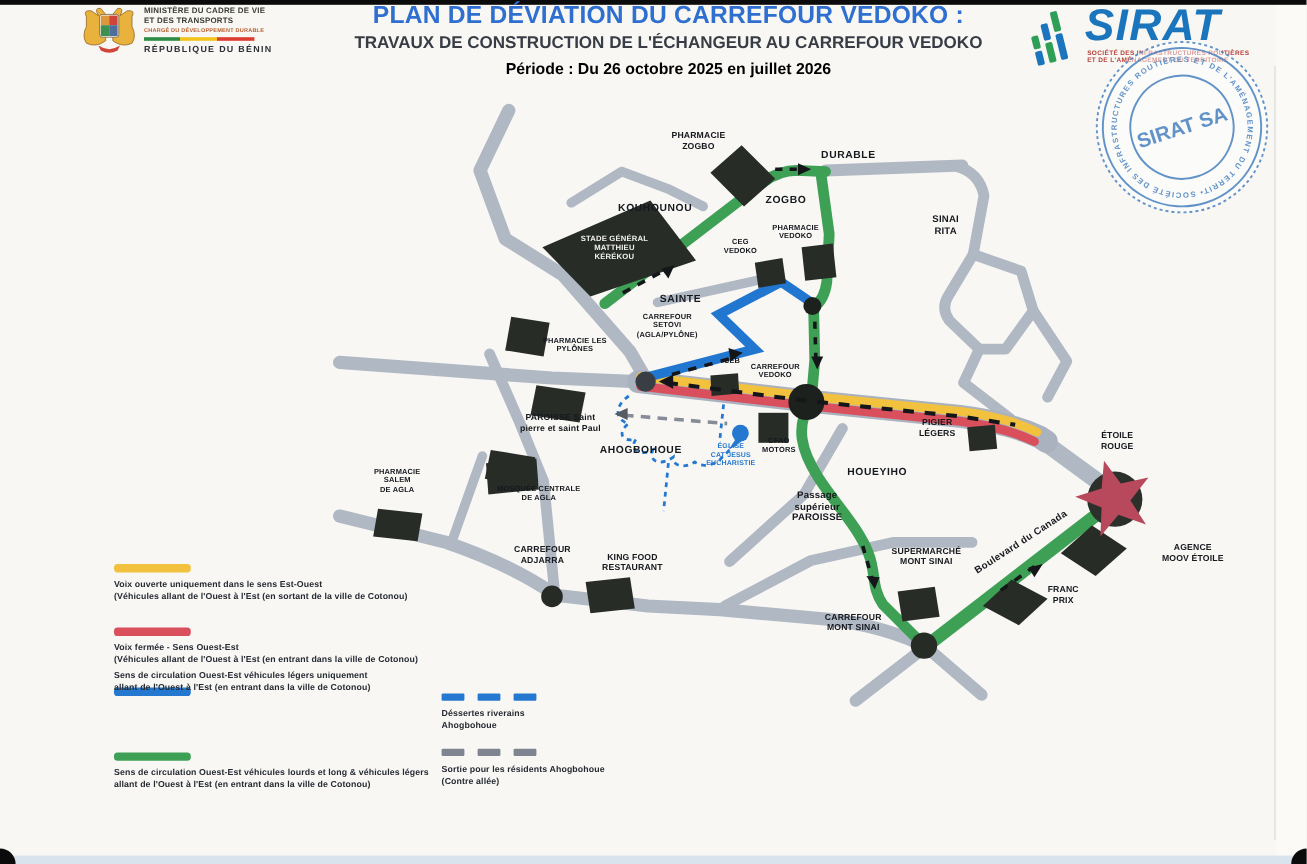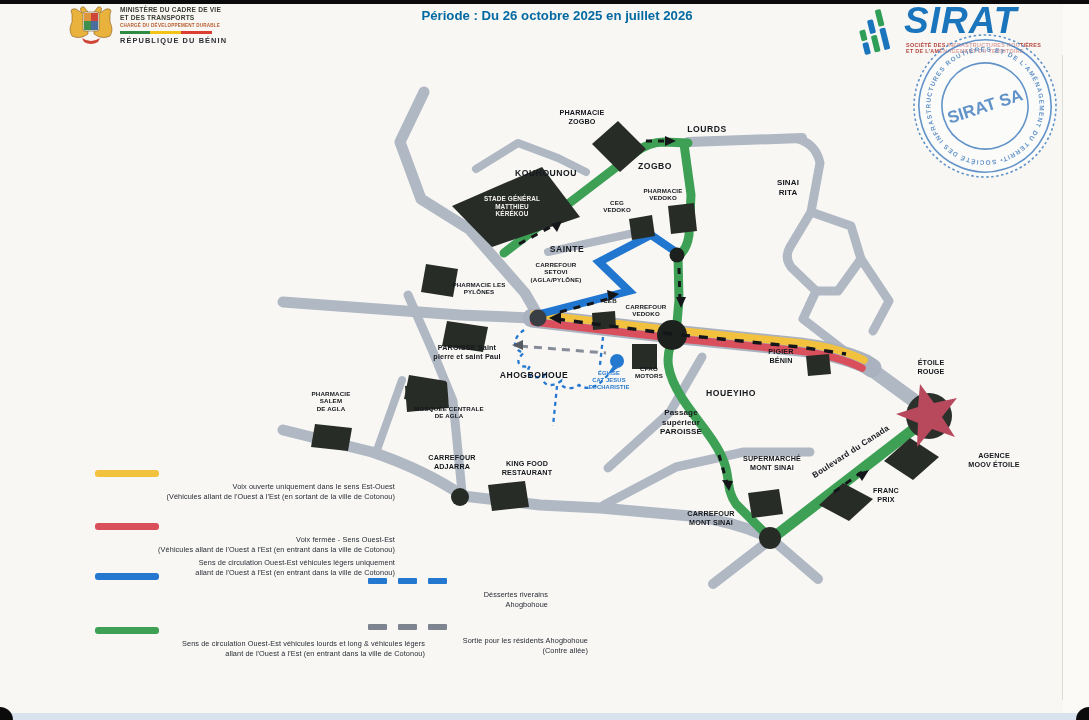--- a/index.html
+++ b/index.html
@@ -16,41 +16,41 @@
   #right-margin{left:1063px;top:4px;width:26px;height:709px;background:#fbfaf7;}
 
   
   .min-line{font-weight:700;color:#3a3d33;font-size:6.6px;line-height:1.25;letter-spacing:.2px;}
   .min-sub{font-weight:700;color:#b85c2c;font-size:4.6px;letter-spacing:.2px;margin-top:1px;}
   .min-flag{width:92px;height:3px;margin:2.5px 0;background:linear-gradient(90deg,#2e8b44 0 33%,#f2c318 33% 66%,#dd3c31 66% 100%);}
   .min-rep{font-weight:700;color:#2c2f35;font-size:7.4px;letter-spacing:1.1px;}
   #title-block{left:257px;top:2px;width:600px;text-align:center;}
   #title-l1,#title-l2{font-weight:700;color:#2e6fd0;font-size:20.5px;letter-spacing:.2px;line-height:1.12;}
   #subtitle{font-weight:700;color:#383d45;font-size:14.2px;margin-top:3px;}
-  #period{font-weight:700;color:#0369a1;font-size:13.2px;margin-top:6px;}
+  #period{font-weight:700;color:#000000;font-size:13.2px;margin-top:6px;}
   #sirat-block{left:856px;top:6px;width:210px;}
   #sirat-word{position:absolute;left:48px;top:-6px;font-weight:700;font-style:italic;
               color:#1b75bc;font-size:37px;letter-spacing:1px;}
   .sirat-sub{position:absolute;left:50px;font-weight:700;color:#b5423a;font-size:5.4px;letter-spacing:.3px;}
   #sirat-sub1{top:36px;} #sirat-sub2{top:42px;}
 
   
   .lbl{position:absolute;transform:translate(-50%,-50%);text-align:center;white-space:pre-line;
        font-weight:700;color:#15181d;font-size:7.2px;line-height:1.2;letter-spacing:.15px;z-index:3;}
   .lbl.lg{font-size:8.6px;letter-spacing:.5px;}
   .lbl.sm{font-size:6.2px;}
   .lbl.white{color:#f3f2ee;font-size:6.4px;}
   .lbl.blue{color:#2478cf;font-size:5.8px;}
   .lbl.rot{transform:translate(-50%,-50%) rotate(-33deg);font-size:8.2px;letter-spacing:.3px;}
   .lbl.md8{font-size:8px;}
 
   
   .leg-bar{position:absolute;width:64px;height:7px;border-radius:3px;}
-  .leg-text{position:absolute;white-space:pre-line;font-weight:400;color:#262b33;
-            font-size:7.3px;line-height:1.35;letter-spacing:.1px;text-align:right;}
+  .leg-text{position:absolute;white-space:pre-line;font-weight:700;color:#262b33;
+            font-size:7.3px;line-height:1.35;letter-spacing:.1px;}
   .dash-row{position:absolute;display:flex;gap:11px;}
   .dash-chip{width:19px;height:6px;border-radius:1px;}
 
   svg text{font-family:"Liberation Sans",sans-serif;}
 </style>
 </head>
 <body>
 <div id="app">
 
 <svg class="abs" style="left:0;top:0;z-index:1" width="1089" height="720" viewBox="0 0 1089 720">
@@ -150,21 +150,21 @@
     <polygon points="676,141 665,136 665,146"></polygon>
     <polygon points="681,308 676,297 686,297"></polygon>
     <polygon points="729,491 722,480 733,481"></polygon>
     <polygon points="869,470 857,473 862,481"></polygon>
     <polygon points="619,294 607,290 609,301"></polygon>
   </g>
 </svg>
 
 <div class="lbl" style="left:582px;top:118px">PHARMACIE
 ZOGBO</div>
-<div class="lbl lg" style="left:707px;top:129px">LOURDS</div>
+<div class="lbl lg" style="left:707px;top:129px">DURABLE</div>
 <div class="lbl lg" style="left:546px;top:173px">KOUHOUNOU</div>
 <div class="lbl lg" style="left:655px;top:166px">ZOGBO</div>
 <div class="lbl md8" style="left:788px;top:188px">SINAI
 RITA</div>
 <div class="lbl white" style="left:512px;top:207px">STADE GÉNÉRAL
 MATTHIEU
 KÉRÉKOU</div>
 <div class="lbl sm" style="left:617px;top:206px">CEG
 VEDOKO</div>
 <div class="lbl sm" style="left:663px;top:194px">PHARMACIE
@@ -172,21 +172,21 @@
 <div class="lbl lg" style="left:567px;top:249px">SAINTE</div>
 <div class="lbl sm" style="left:556px;top:272px">CARREFOUR
 SETOVI
 (AGLA/PYLÔNE)</div>
 <div class="lbl sm" style="left:479px;top:288px">PHARMACIE LES
 PYLÔNES</div>
 <div class="lbl sm" style="left:610px;top:301px">CEB</div>
 <div class="lbl sm" style="left:646px;top:310px">CARREFOUR
 VEDOKO</div>
 <div class="lbl" style="left:781px;top:357px">PIGIER
-BÉNIN</div>
+LÉGERS</div>
 <div class="lbl" style="left:467px;top:353px">PAROISSE Saint
 pierre et saint Paul</div>
 <div class="lbl lg" style="left:534px;top:375px">AHOGBOHOUE</div>
 <div class="lbl blue" style="left:609px;top:380px">ÉGLISE
 CAT JESUS
 EUCHARISTIE</div>
 <div class="lbl sm" style="left:649px;top:372px">CFAO
 MOTORS</div>
 <div class="lbl lg" style="left:731px;top:393px">HOUEYIHO</div>
 <div class="lbl md8" style="left:681px;top:422px">Passage
@@ -229,20 +229,22 @@
     <div class="abs" style="left:52px;top:2px;width:140px">
       <div class="min-line">MINISTÈRE DU CADRE DE VIE</div>
       <div class="min-line">ET DES TRANSPORTS</div>
       <div class="min-sub">CHARGÉ DU DÉVELOPPEMENT DURABLE</div>
       <div class="min-flag"></div>
       <div class="min-rep">RÉPUBLIQUE DU BÉNIN</div>
     </div>
   </div>
 
   <div id="title-block" class="abs">
+    <div id="title-l1">PLAN DE DÉVIATION DU CARREFOUR VEDOKO :</div>
+    <div id="subtitle">TRAVAUX DE CONSTRUCTION DE L'ÉCHANGEUR AU CARREFOUR VEDOKO</div>
     <div id="period">Période : Du 26 octobre 2025 en juillet 2026</div>
   </div>
 
   <div id="sirat-block" class="abs">
     <svg class="abs" style="left:0;top:0" width="46" height="52" viewBox="0 0 46 52">
       <g transform="rotate(-14 23 26)">
         <rect x="4" y="20" width="6" height="11" rx="1.5" fill="#2f9e57"></rect>
         <rect x="4" y="33" width="6" height="12" rx="1.5" fill="#1b75bc"></rect>
         <rect x="14" y="12" width="6" height="14" rx="1.5" fill="#1b75bc"></rect>
         <rect x="14" y="28" width="6" height="17" rx="1.5" fill="#2f9e57"></rect>

